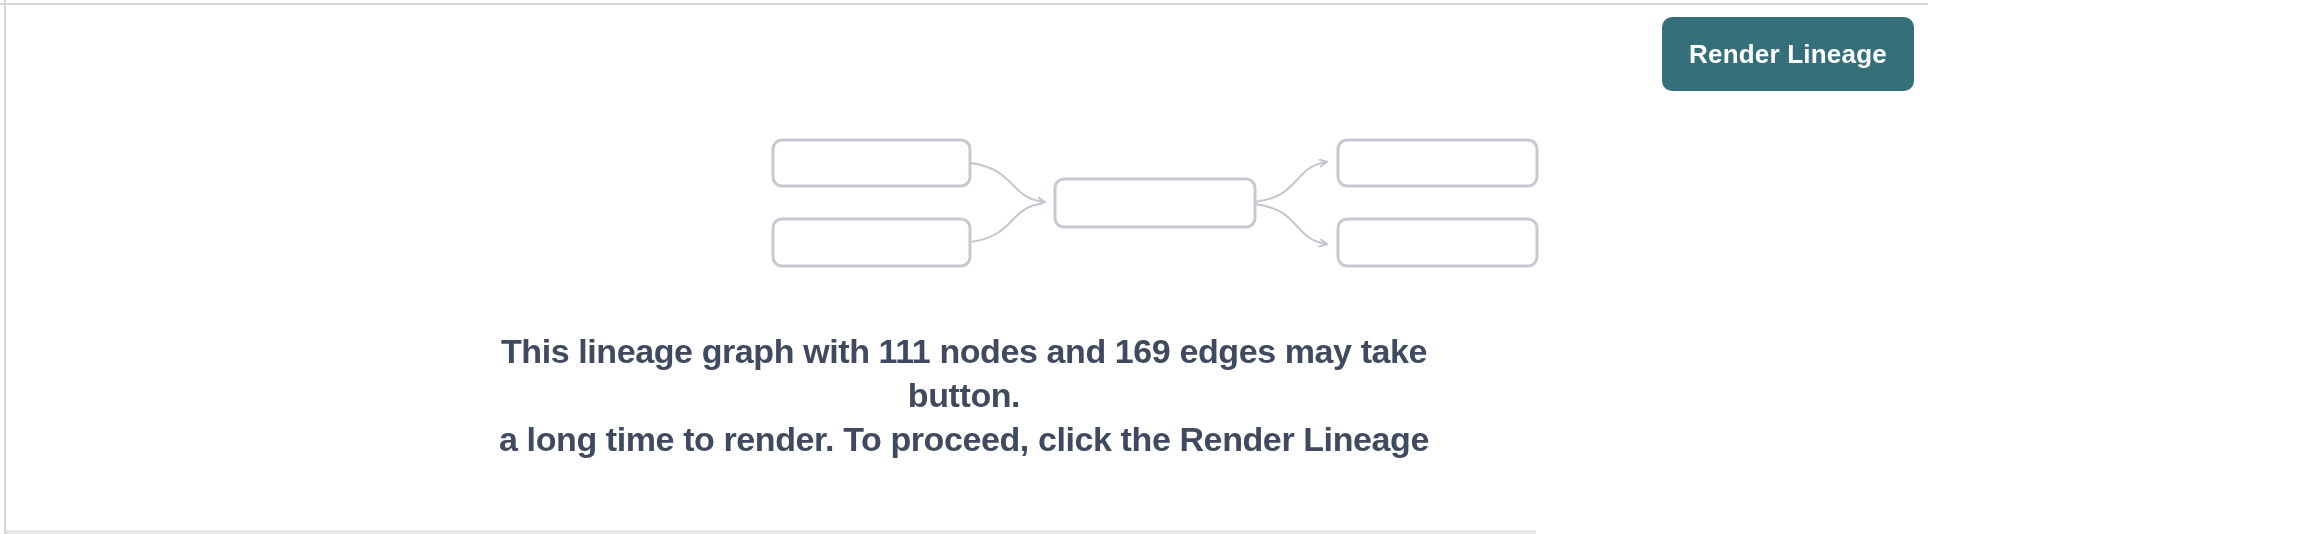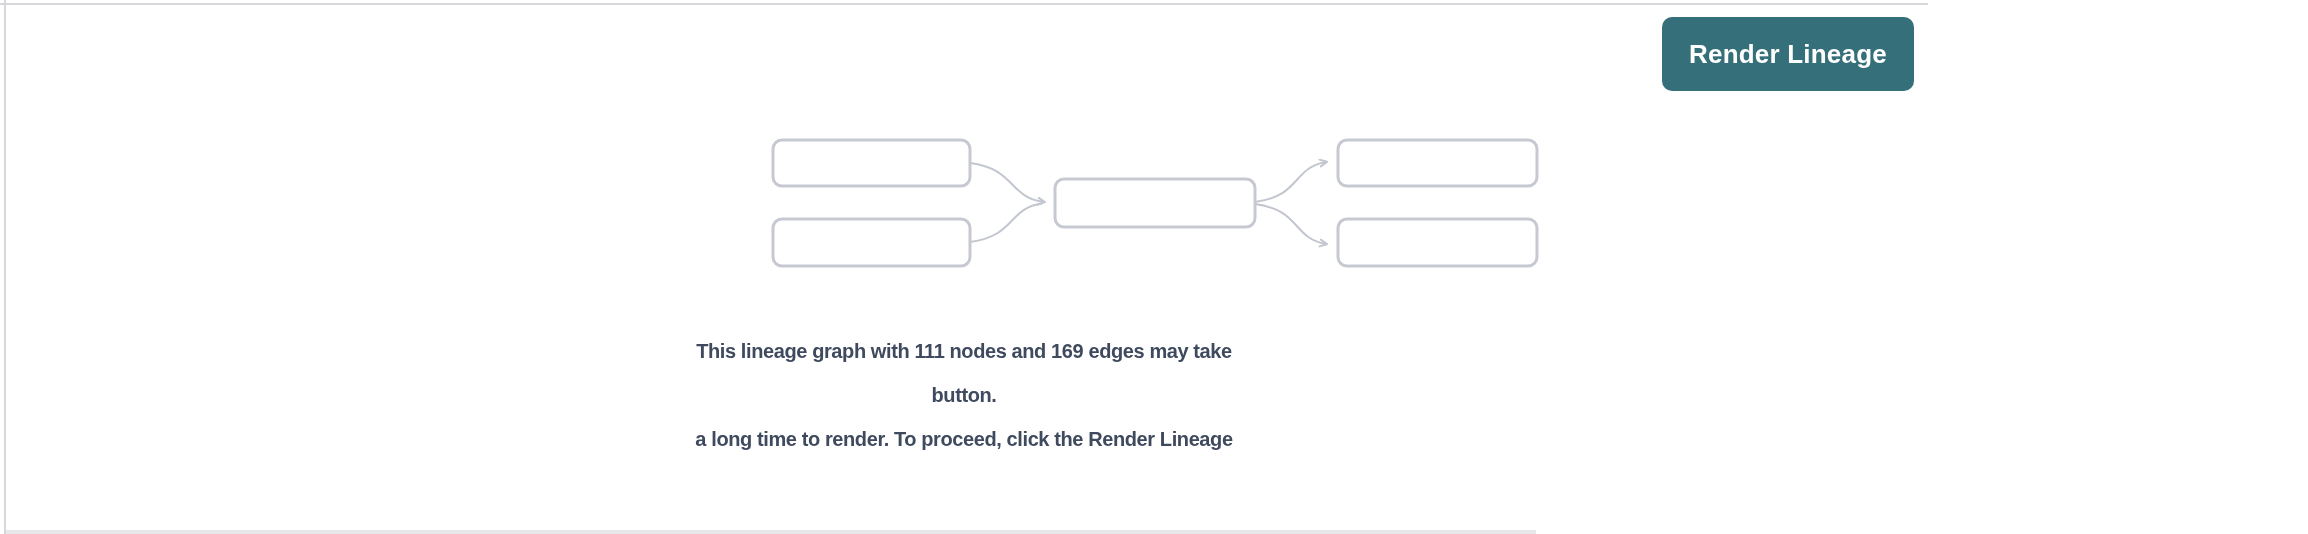--- a/index.html
+++ b/index.html
@@ -60,21 +60,21 @@
     width: 770px;
     height: 135px;
   }
   .notice {
     position: absolute;
     top: 329px;
     left: 50%;
     transform: translateX(-50%);
     text-align: center;
     color: var(--text-dark, #3f4a5e);
-    font-size: 20px;
+    font-size: 34px;
     font-weight: 700;
     line-height: 44px;
     letter-spacing: -0.4px;
     white-space: nowrap;
   }
 </style>
 </head>
 <body>
 
 <div class="viewport">

